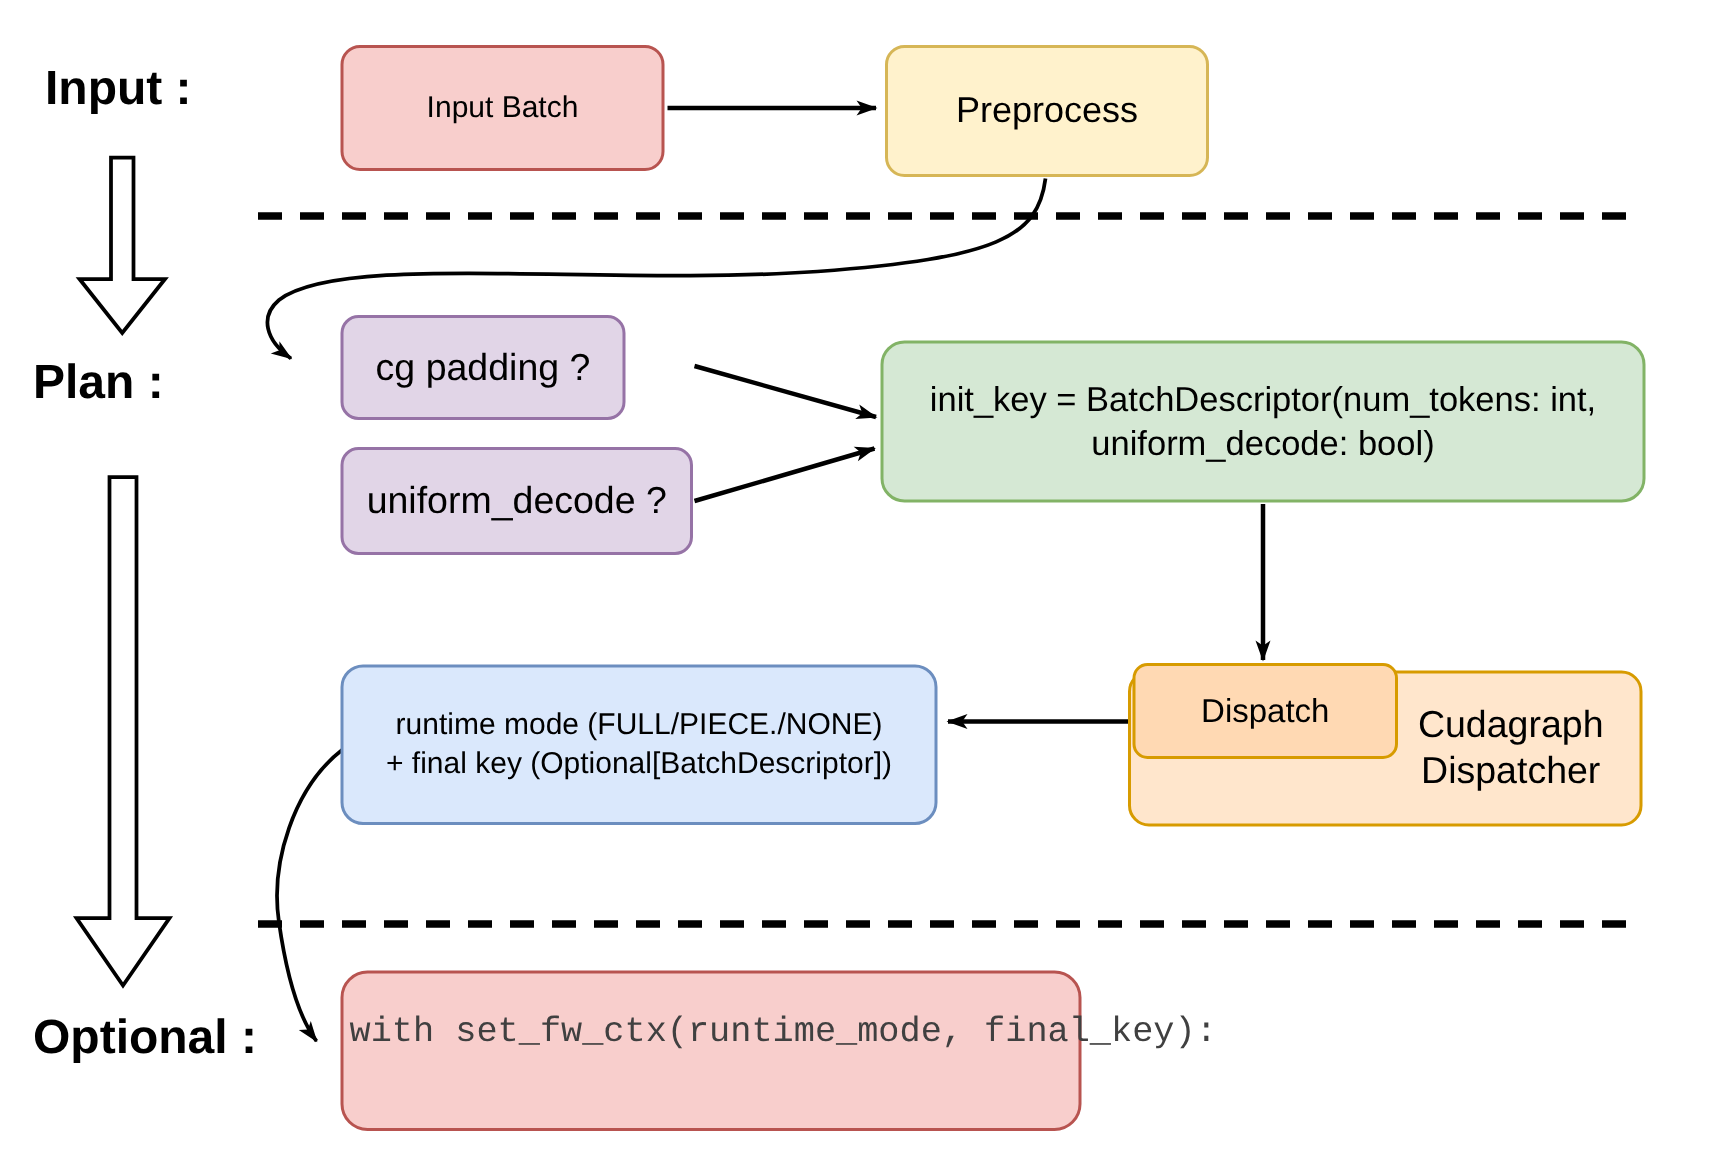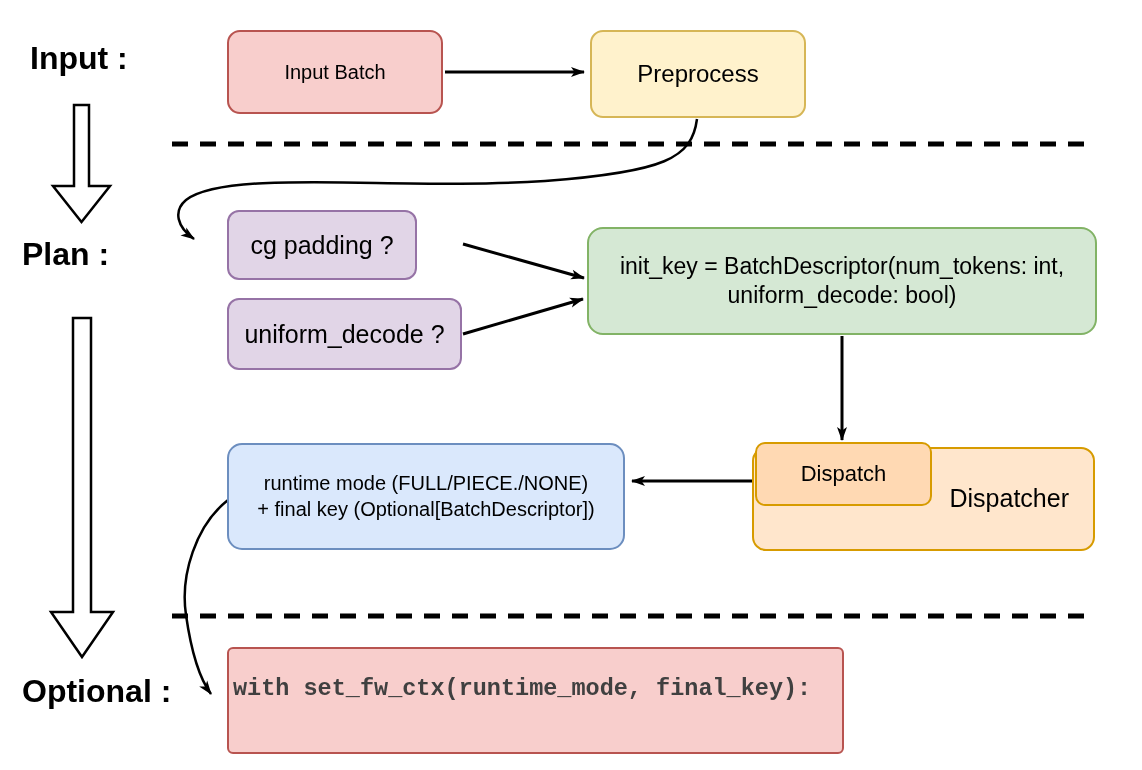--- a/index.html
+++ b/index.html
@@ -43,22 +43,22 @@
 
   #node-input-batch    { left: 227px; top: 30px;  width: 216px; height: 84px;  border-radius: 13px; font-size: 20px; text-align: center; }
   #node-preprocess     { left: 590px; top: 30px;  width: 216px; height: 88px;  border-radius: 13px; font-size: 24px; }
   #node-cg-padding     { left: 227px; top: 210px; width: 190px; height: 70px;  border-radius: 12px; font-size: 25px; }
   #node-uniform-decode { left: 227px; top: 298px; width: 235px; height: 72px;  border-radius: 12px; font-size: 25px; justify-content: center; }
   #node-init-key       { left: 587px; top: 227px; width: 510px; height: 108px; border-radius: 16px; font-size: 23px; }
   #node-runtime-mode   { left: 227px; top: 443px; width: 398px; height: 107px; border-radius: 15px; font-size: 20px; }
   #node-cudagraph      { left: 752px; top: 447px; width: 343px; height: 104px; border-radius: 14px; font-size: 25px;
                          justify-content: flex-end; padding-right: 24px; z-index: 2; }
   #node-dispatch       { left: 755px; top: 442px; width: 177px; height: 64px;  border-radius: 10px; font-size: 22px; z-index: 3; }
-  #node-execute        { left: 227px; top: 647px; width: 617px; height: 107px; border-radius: 6px;
-                         justify-content: flex-start; align-items: flex-start; font-weight: bold; }
+  #node-execute        { left: 227px; top: 647px; width: 494px; height: 107px; border-radius: 18px;
+                         justify-content: flex-start; align-items: flex-start; }
   #node-execute pre {
     margin: 25px 0 0 4px;
     font-family: "Liberation Mono", "DejaVu Sans Mono", monospace;
     font-size: 23.5px;
     line-height: 29px;
     color: #404040;
     text-align: left;
     white-space: pre;
   }
   #label-input   { left: 30px; top: 40px; }
@@ -123,20 +123,21 @@
 
   <div class="node blue" id="node-runtime-mode">
     <div class="lines">
       <span style="display:block">runtime mode (FULL/PIECE./NONE)</span>
       <span style="display:block">+ final key (Optional[BatchDescriptor])</span>
     </div>
   </div>
 
   <div class="node orange-light" id="node-cudagraph">
     <div class="lines" style="line-height:1.25;">
+      <span style="display:block">Cudagraph</span>
       <span style="display:block">Dispatcher</span>
     </div>
   </div>
 
   <div class="node orange-dark" id="node-dispatch">
     <span>Dispatch</span>
   </div>
 
   <div class="node pink" id="node-execute">
     <pre><span class="codeline">with set_fw_ctx(runtime_mode, final_key):</span></pre>

